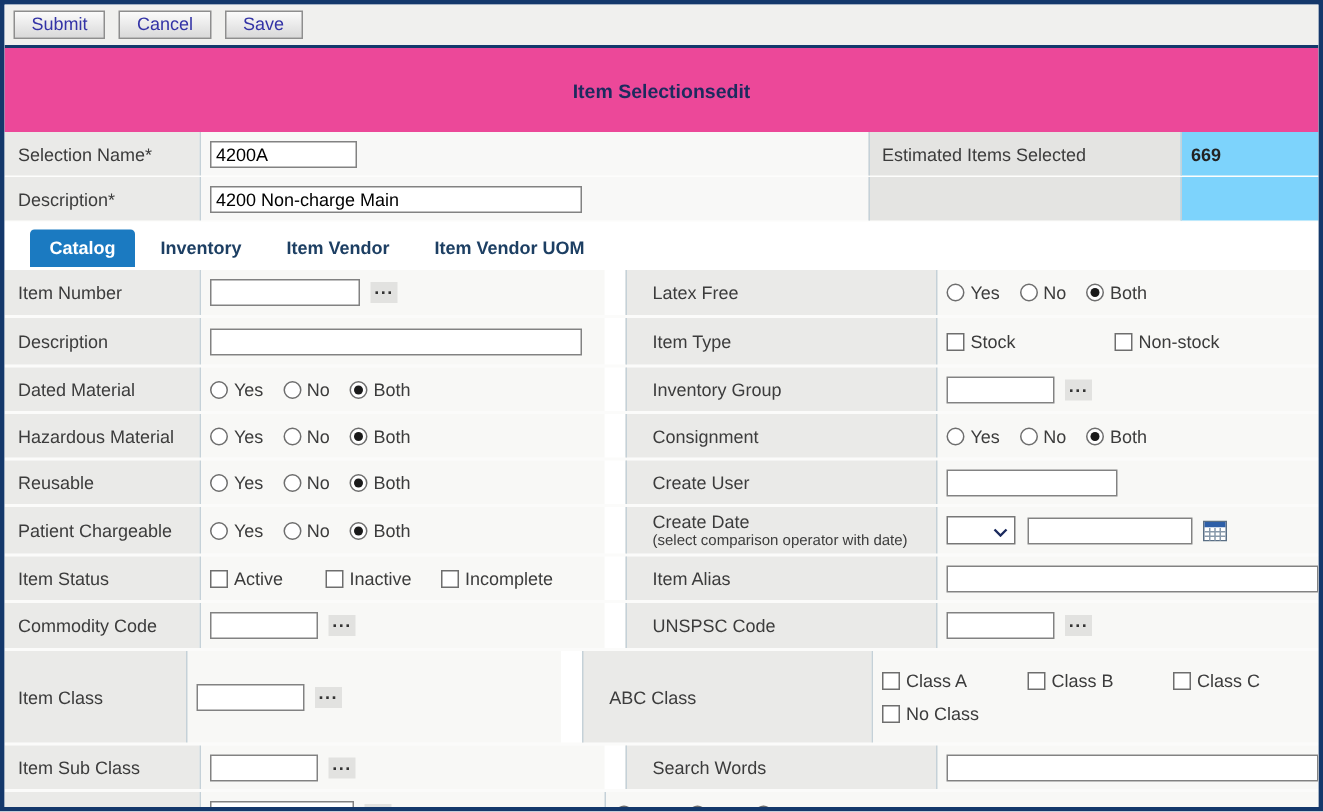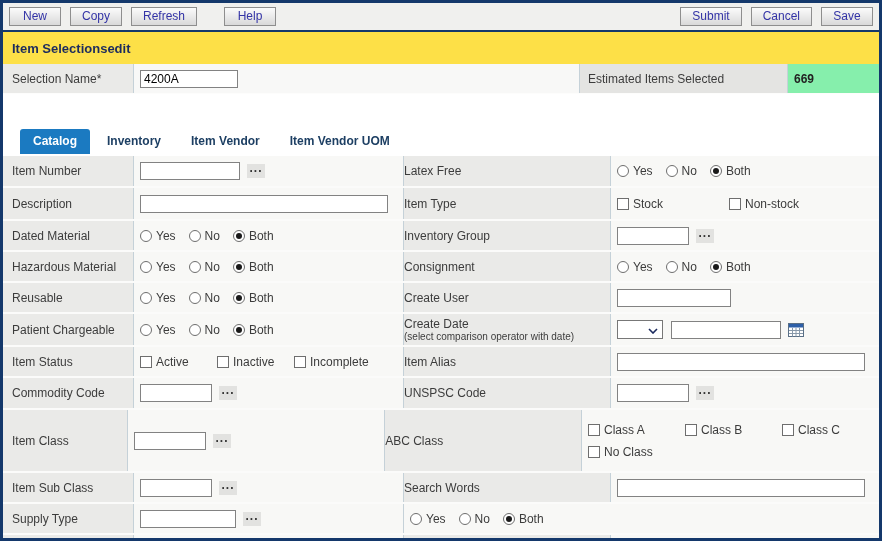--- a/index.html
+++ b/index.html
@@ -12,45 +12,45 @@
   
   .toolbar{height:27px;flex:0 0 27px;background:#f0f0ee;border-bottom:2px solid #14386b;
     display:flex;align-items:center;justify-content:space-between;padding:0 6px;}
   .tb-group{display:flex;align-items:center;}
   .btn{min-width:52px;height:19px;line-height:17px;text-align:center;padding:0 11px;margin-left:9px;
     background:linear-gradient(#fbfbfb,#d9d9d9);border:1px solid #8e8e8e;color:#3333a6;
     font-size:12px;cursor:pointer;box-sizing:border-box;}
   .btn:first-child{margin-left:0;}
   .btn.gap{margin-left:27px;}
   
-  .hdr{height:24px;flex:0 0 24px;background:#fde047;display:flex;align-items:center;
-    justify-content:flex-start;padding:4px 9px;font-weight:bold;font-size:13px;color:#1c2b5e;}
+  .hdr{height:24px;flex:0 0 24px;background:#ec4899;display:flex;align-items:center;
+    justify-content:center;padding:16px 9px;font-weight:bold;font-size:13px;color:#1c2b5e;}
   .edit{cursor:pointer;}
   
   .info{flex:0 0 60px;}
   .irow{height:29px;display:flex;border-bottom:1px solid #fdfdfc;}
   .cell{display:flex;align-items:center;box-sizing:border-box;}
   .il{width:130px;background:#eaeae8;padding-left:9px;}
   .iv{width:446px;background:#f8f8f7;border-left:1px solid #c5d1d8;padding-left:6px;}
   .ie{width:208px;background:#e4e4e2;border-left:1px solid #c5d1d8;padding-left:8px;}
-  .iev{flex:1;background:#86efac;border-left:1px solid #c5d1d8;padding-left:6px;}
+  .iev{flex:1;background:#7dd3fc;border-left:1px solid #c5d1d8;padding-left:6px;}
   .bold{font-weight:bold;color:#222;}
   
   .tabs{height:30px;flex:0 0 30px;background:#fff;display:flex;align-items:flex-end;
     padding:0 0 2px 17px;}
   .tab{height:25px;line-height:25px;padding:0 13px;margin-right:4px;font-weight:bold;
     color:#1d3f63;cursor:pointer;}
   .tab.active{background:#1b7ac1;color:#fff;border-radius:3px 3px 0 0;}
   
   .form{flex:0 0 auto;}
   .form-row{display:flex;border-bottom:2px solid #fbfbfa;}
   .lblcell{flex-direction:column;align-items:flex-start;justify-content:center;line-height:12px;}
   .ll{width:130px;background:#eaeae8;padding-left:9px;}
   .lc{width:270px;background:#f8f8f6;border-left:1px solid #c5d1d8;padding-left:6px;}
-  .rl{width:207px;background:#eaeae8;border-left:1px solid #c5d1d8;padding-left:0;}
+  .rl{width:207px;background:#eaeae8;border-left:1px solid #c5d1d8;padding-left:17px;margin-left:14px;}
   .rc{flex:1;background:#f8f8f6;border-left:1px solid #c5d1d8;padding-left:6px;}
   .sublbl{font-size:10px;line-height:10px;margin-top:2px;}
   
   .txt{height:16px;border:1px solid #828282;background:#fff;font-family:"Liberation Sans",sans-serif;
     font-size:12px;padding:0 3px;width:90px;}
   .dots{width:18px;height:14px;margin-left:7px;background:#e2e2e0;color:#333;font-weight:bold;
     letter-spacing:1px;display:flex;align-items:center;justify-content:center;cursor:pointer;}
   .dots span{transform:translateY(-3px);}
   .ropt{display:inline-flex;align-items:center;margin-right:13px;cursor:pointer;}
   .radio{width:12px;height:12px;border-radius:50%;border:1px solid #6e6e6e;background:#fff;
@@ -84,26 +84,20 @@
   [data-name="item-status-checks"] .ck-item{width:77px;}
   [data-name="item-type-checks"] .ck-item{width:112px;}
   [data-name="abc-class-checks"] .ck-item{width:97px;}
 </style>
 </head>
 <body>
 
 <div class="page" data-name="item-selections-page">
 
   <div class="toolbar" data-name="toolbar">
-    <div class="tb-group" id="tb-left" data-name="toolbar-left-group">
-        <div class="btn" data-name="new-button">New</div>
-        <div class="btn" data-name="copy-button">Copy</div>
-        <div class="btn" data-name="refresh-button">Refresh</div>
-        <div class="btn gap" data-name="help-button">Help</div>
-      </div>
     <div class="tb-group" id="tb-right" data-name="toolbar-right-group">
         <div class="btn" data-name="submit-button">Submit</div>
         <div class="btn" data-name="cancel-button">Cancel</div>
         <div class="btn" data-name="save-button">Save</div>
       </div>
   </div>
 
   <div class="hdr" data-name="section-header">
     <span data-name="page-title">Item Selections</span>
     <span class="edit" data-name="edit-link">edit</span>
@@ -116,20 +110,30 @@
       </div>
       <div class="cell iv" data-name="selection-name-cell">
         <input type="text" class="txt" data-name="selection-name-input" value="4200A" style="">
       </div>
       <div class="cell ie" data-name="estimated-items-label-cell">
         <span data-name="estimated-items-label">Estimated Items Selected</span>
       </div>
       <div class="cell iev" data-name="estimated-items-value-cell">
         <span class="bold" data-name="estimated-items-value">669</span>
       </div>
+    </div>
+    <div class="irow" data-name="description-row">
+      <div class="cell il" data-name="description-label-cell">
+        <span data-name="description-label">Description*</span>
+      </div>
+      <div class="cell iv" data-name="description-cell">
+        <input type="text" class="txt" data-name="description-input" value="4200 Non-charge Main" style="">
+      </div>
+      <div class="cell ie" data-name="summary-empty-gray-cell"></div>
+      <div class="cell iev" data-name="summary-empty-white-cell"></div>
     </div>
   </div>
 
   <div class="tabs" data-name="tab-bar">
     <span class="tab active" data-name="tab-catalog">Catalog</span>
     <span class="tab" data-name="tab-inventory">Inventory</span>
     <span class="tab" data-name="tab-item-vendor">Item Vendor</span>
     <span class="tab" data-name="tab-item-vendor-uom">Item Vendor UOM</span>
   </div>
 

